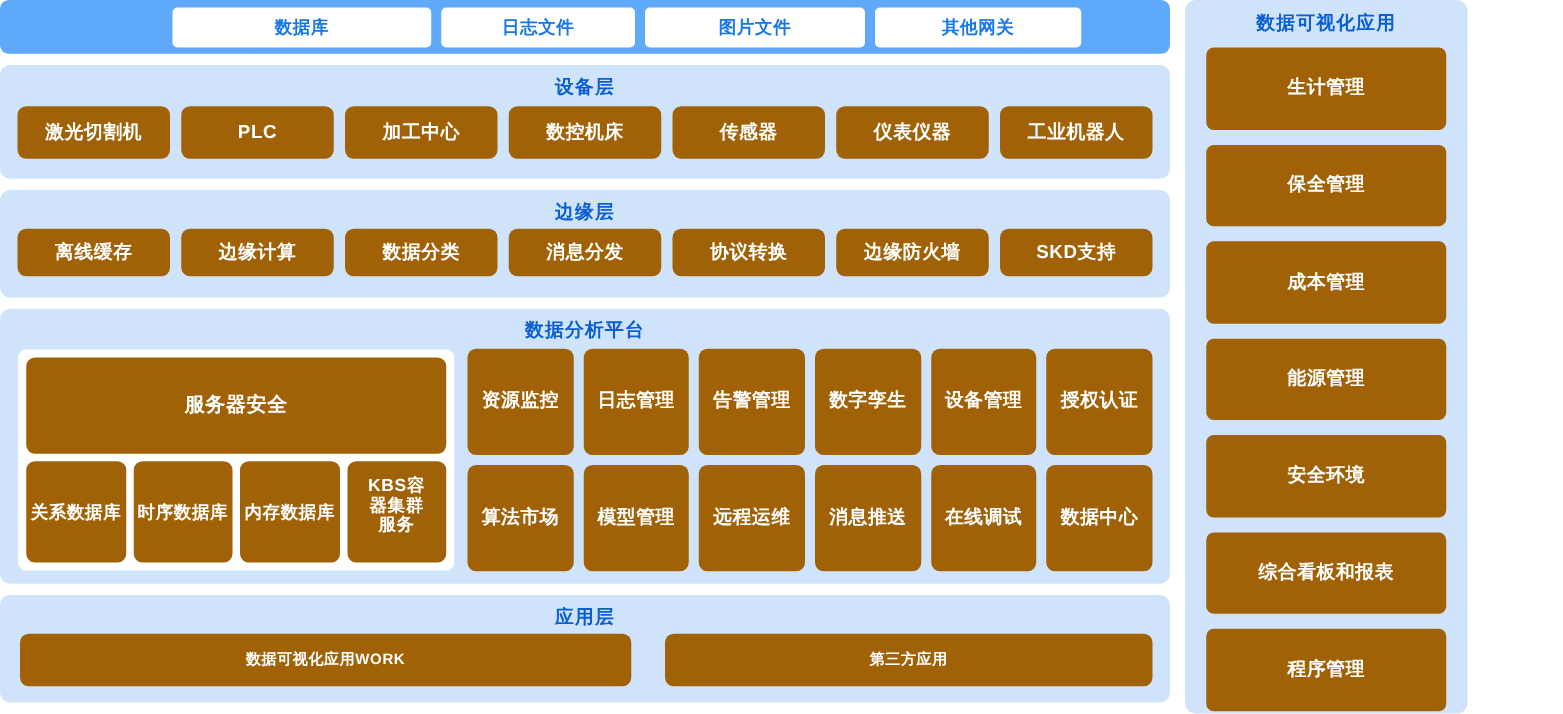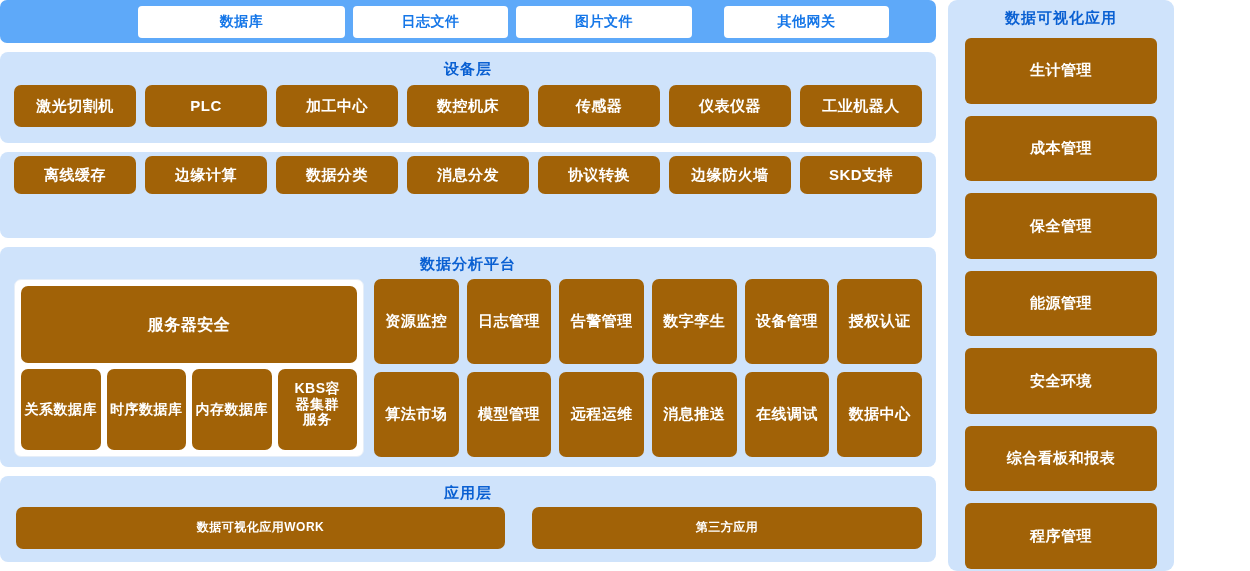--- a/index.html
+++ b/index.html
@@ -45,21 +45,21 @@
     align-items: center;
     justify-content: center;
     color: #1677E8;
     font-size: 14px;
     font-weight: bold;
     letter-spacing: .5px;
   }
   .gw-box.w1 { width: 207px; }
   .gw-box.w2 { width: 155px; }
   .gw-box.w3 { width: 176px; }
-  .gw-box.w4 { width: 165px; margin-left: 24px; }
+  .gw-box.w4 { width: 165px; }
 
   
   .panel {
     background: #CFE3FB;
     border-radius: 8px;
     position: relative;
     flex: none;
   }
   .panel-title {
     text-align: center;
@@ -218,20 +218,21 @@
         <div class="chip">PLC</div>
         <div class="chip">加工中心</div>
         <div class="chip">数控机床</div>
         <div class="chip">传感器</div>
         <div class="chip">仪表仪器</div>
         <div class="chip">工业机器人</div>
       </div>
     </div>
 
     <div class="panel edge-panel">
+      <div class="panel-title">边缘层</div>
       <div class="edge-row">
         <div class="chip">离线缓存</div>
         <div class="chip">边缘计算</div>
         <div class="chip">数据分类</div>
         <div class="chip">消息分发</div>
         <div class="chip">协议转换</div>
         <div class="chip">边缘防火墙</div>
         <div class="chip">SKD支持</div>
       </div>
     </div>
@@ -341,22 +342,22 @@
         <div class="chip a2">第三方应用</div>
       </div>
     </div>
 
   </div>
 
   <div class="side-panel">
     <div class="side-title">数据可视化应用</div>
     <div class="side-list">
       <div class="chip">生计管理</div>
+      <div class="chip">保全管理</div>
       <div class="chip">成本管理</div>
-      <div class="chip">保全管理</div>
       <div class="chip">能源管理</div>
       <div class="chip">安全环境</div>
       <div class="chip">综合看板和报表</div>
       <div class="chip">程序管理</div>
     </div>
   </div>
 
 </div>
 
 </body></html>

